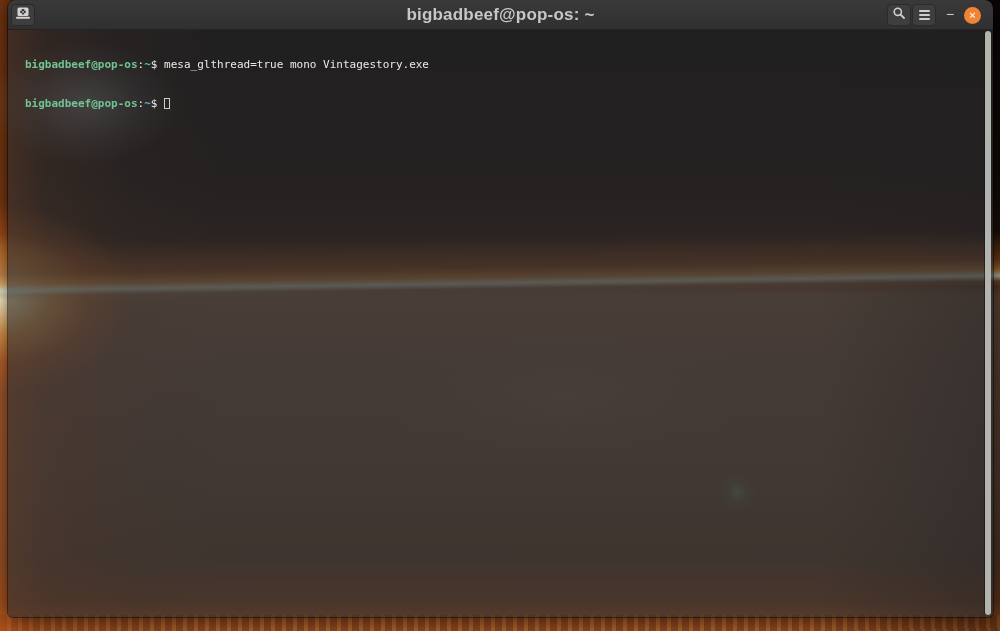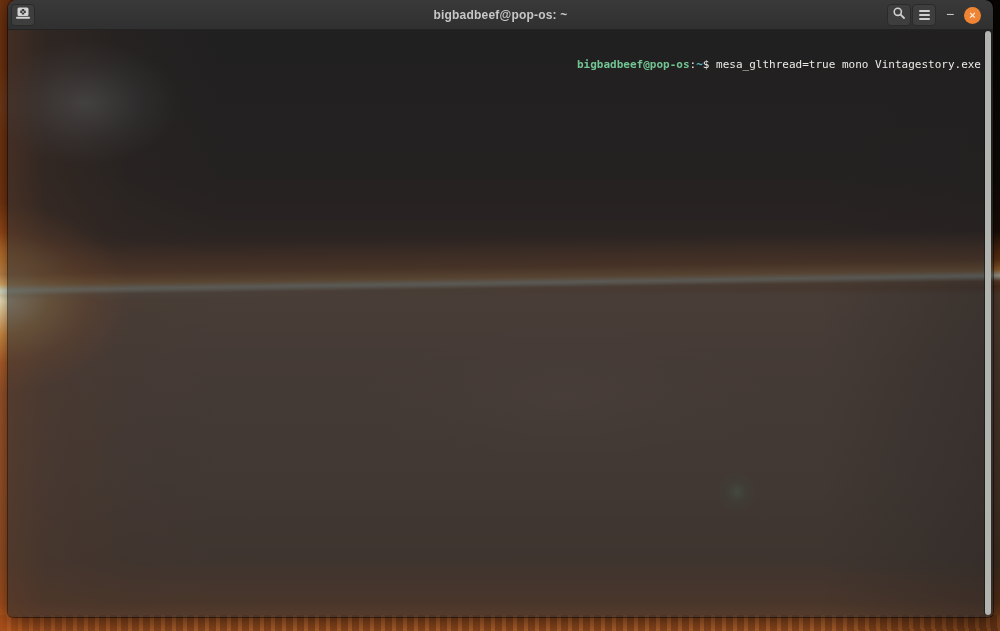--- a/index.html
+++ b/index.html
@@ -47,42 +47,42 @@
   
   .window { position:absolute; left:8px; top:0; width:985px; height:617px;
     border-radius:8px 8px 5px 5px;
     box-shadow:0 5px 20px rgba(0,0,0,0.55), 0 0 0 1px rgba(0,0,0,0.45);
     overflow:hidden; }
 
   .titlebar { position:relative; height:30px;
     background:linear-gradient(#393939,#303030);
     border-bottom:1px solid #232323; border-radius:8px 8px 0 0; }
   .title { position:absolute; left:0; right:0; top:0; height:30px;
-    line-height:30px; text-align:center; font-size:12px; font-weight:bold;
+    line-height:30px; text-align:center; font-size:17px; font-weight:bold;
     color:#c7c7c7; letter-spacing:0.2px; }
   .tb-btn { position:absolute; top:4px; width:24px; height:22px;
     background:#3e3e3e; border:1px solid #2a2a2a; border-radius:4px;
     display:flex; align-items:center; justify-content:center; cursor:pointer; }
   .btn-newtab { left:3px; }
   .btn-search { right:82px; }
   .btn-menu   { right:57px; }
   .menu-lines { width:11px; height:2px; background:#cfcfcf; border-radius:1px;
     box-shadow:0 4px 0 #cfcfcf, 0 -4px 0 #cfcfcf; }
   .btn-min { position:absolute; right:36px; top:0; width:14px; height:30px;
     color:#cfcfcf; font-size:14px; line-height:28px; text-align:center; cursor:pointer; }
   .btn-close { position:absolute; right:12px; top:7px; width:17px; height:17px;
     background:#ee8434; border-radius:50%; color:#ffe9d6; font-size:11px;
     font-weight:bold; line-height:16px; text-align:center; cursor:pointer; }
 
   .content { position:absolute; left:0; right:0; top:30px; bottom:0;
     background:rgba(46,46,48,0.65); border-radius:0 0 5px 5px; }
 
   .term-lines { position:absolute; left:17px; top:1px; right:12px;
     font-family:"DejaVu Sans Mono","Liberation Mono",monospace;
-    font-size:11px; line-height:13.3px; white-space:pre; color:#eceae6;text-align:right; }
+    font-size:11px; line-height:13.3px; white-space:pre; color:#eceae6; }
   .p-user { color:#72c492; font-weight:bold; }
   .p-path { color:#4fb8c4; font-weight:bold; }
   .p-sym  { color:#eceae6; }
   .cursor { display:inline-block; width:6px; height:11px;
     border:1px solid #cfcfcf; margin-left:6.6px; vertical-align:-2px; }
 
   .scrollbar { position:absolute; right:2px; top:1px; bottom:2px; width:6px;
     background:#b2b4b0; border-radius:3px;
     box-shadow:-1px 0 0 rgba(20,20,20,0.6); cursor:pointer; }
 </style>
@@ -130,18 +130,19 @@
       </div>
 
       <div class="btn-close">
         <span>×</span>
       </div>
     </div>
 
     <div class="content">
       <div class="term-lines">
         <div><span class="p-user">bigbadbeef@pop-os</span><span class="p-sym">:</span><span class="p-path">~</span><span class="p-sym">$</span><span> mesa_glthread=true mono Vintagestory.exe</span></div>
+        <div><span class="p-user">bigbadbeef@pop-os</span><span class="p-sym">:</span><span class="p-path">~</span><span class="p-sym">$</span><span class="cursor"></span></div>
       </div>
       <div class="scrollbar"></div>
     </div>
 
   </div>
 </div>
 
 </body></html>

